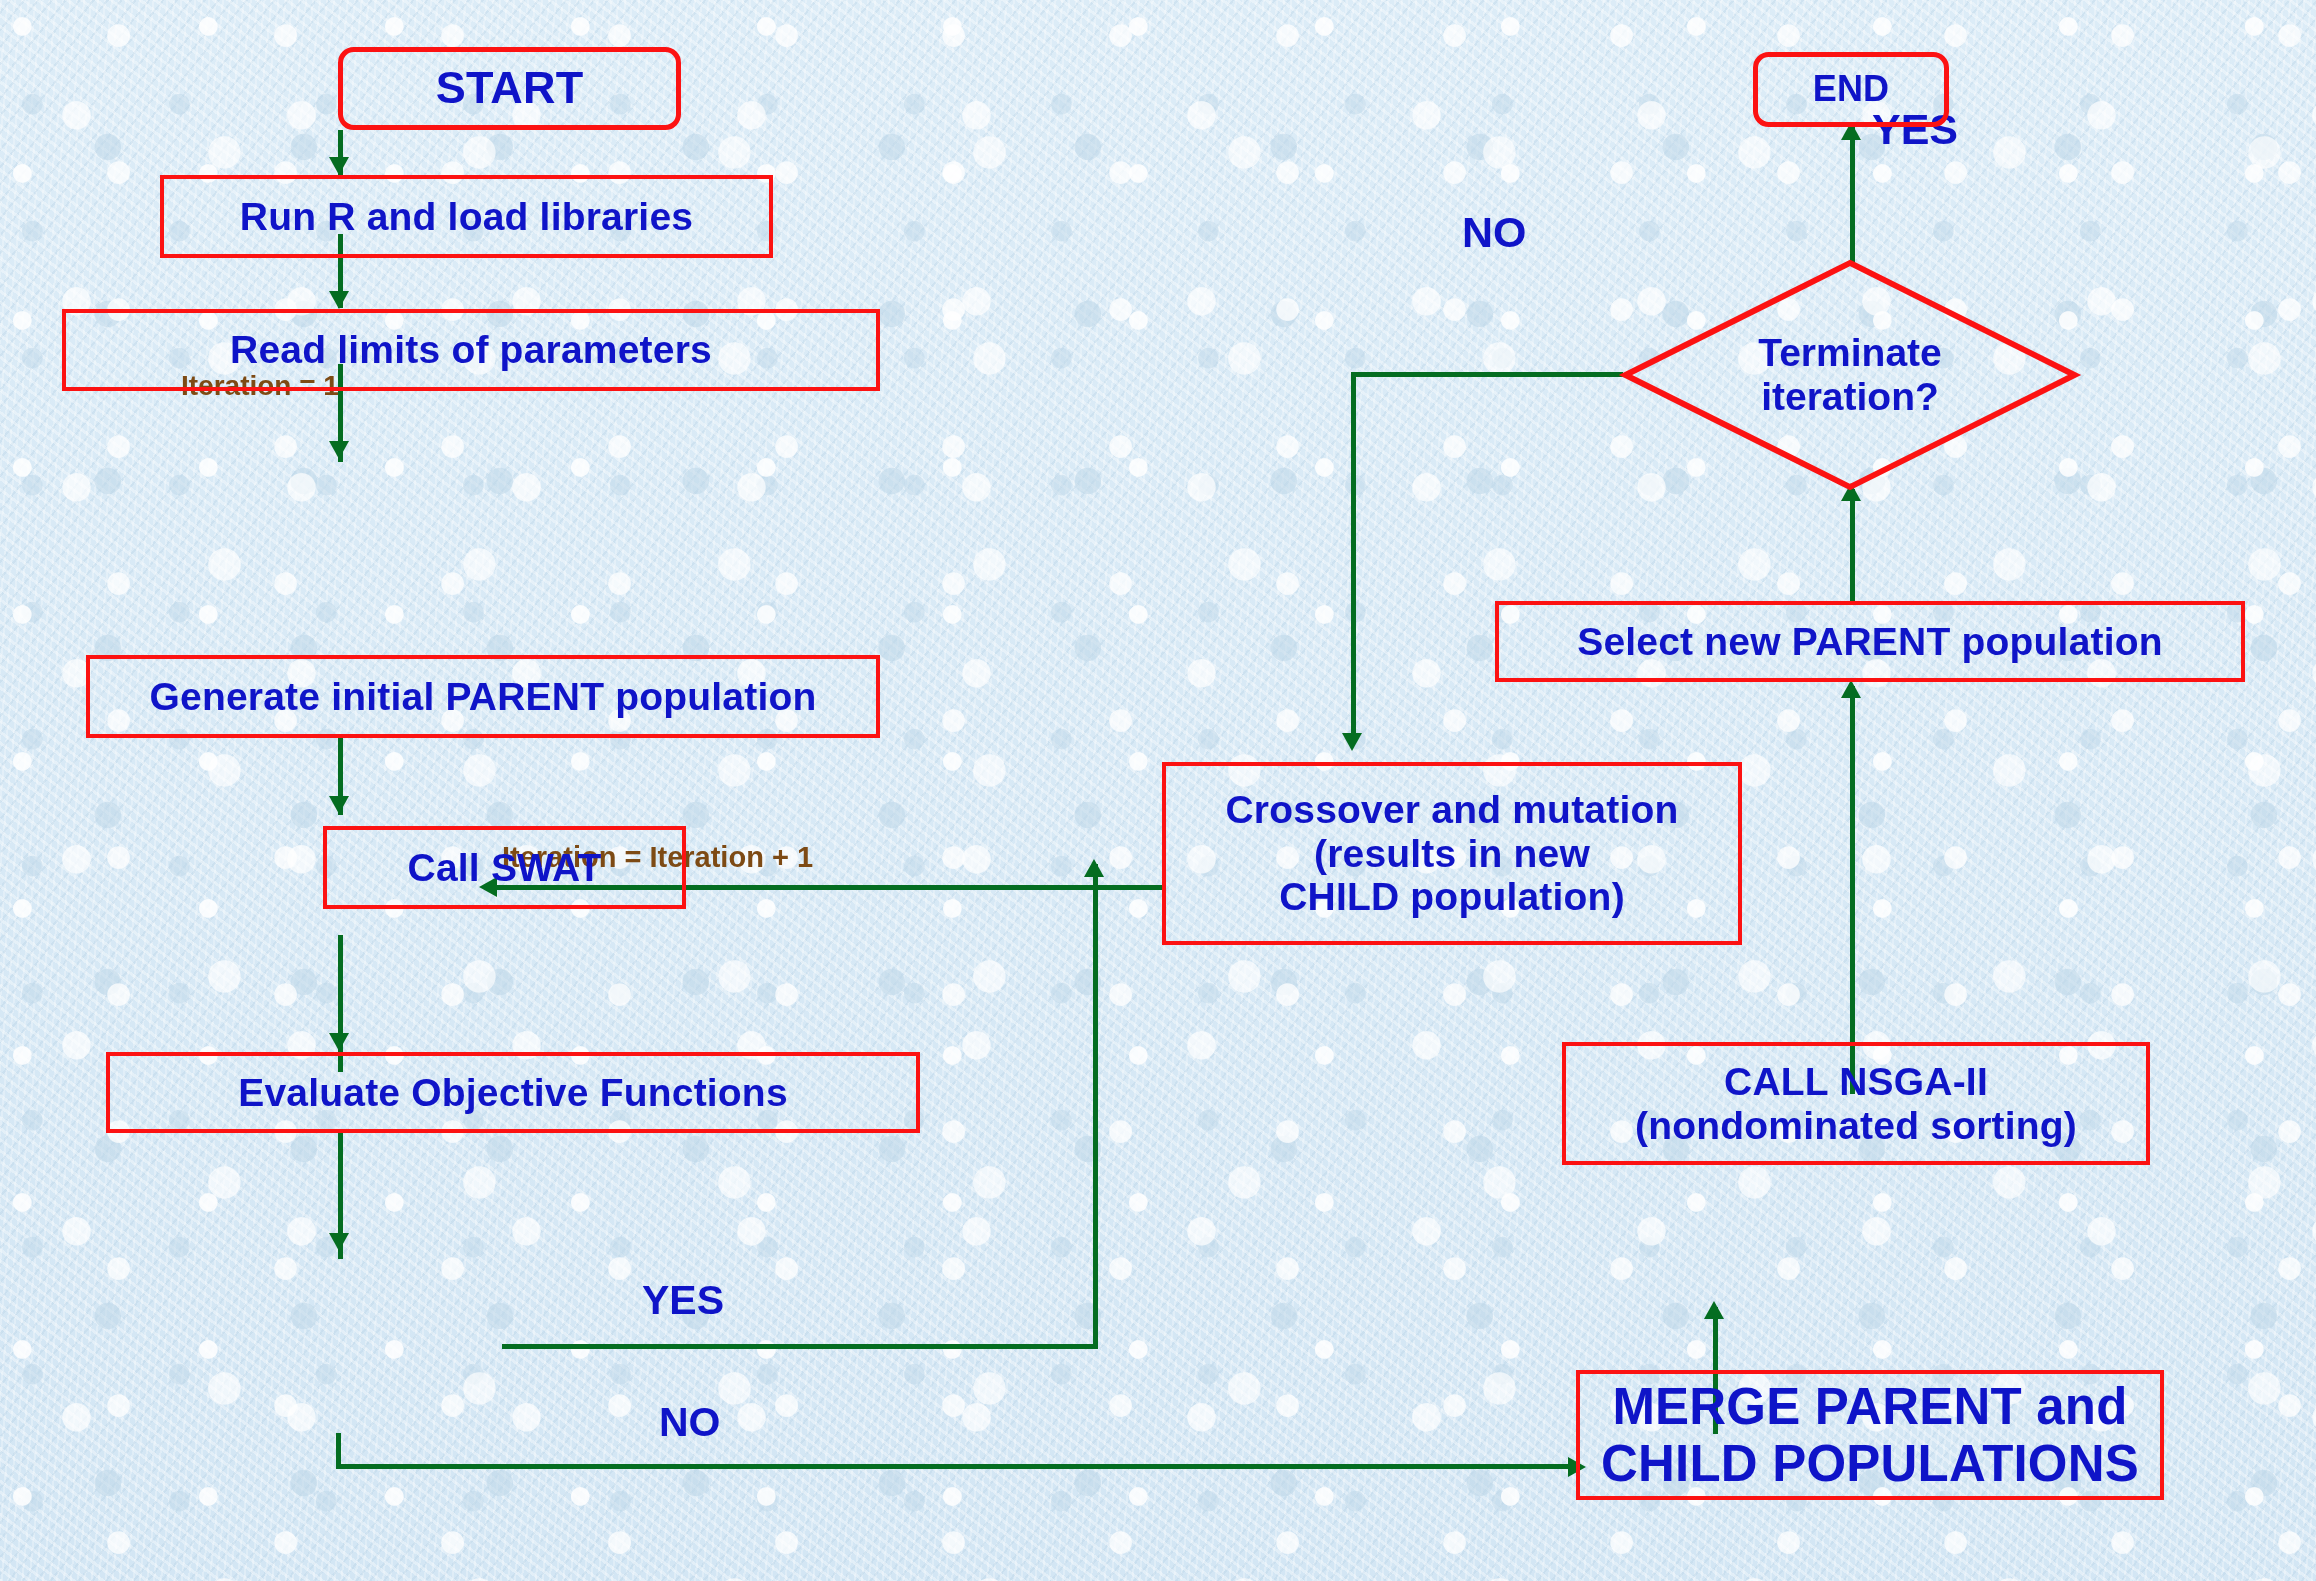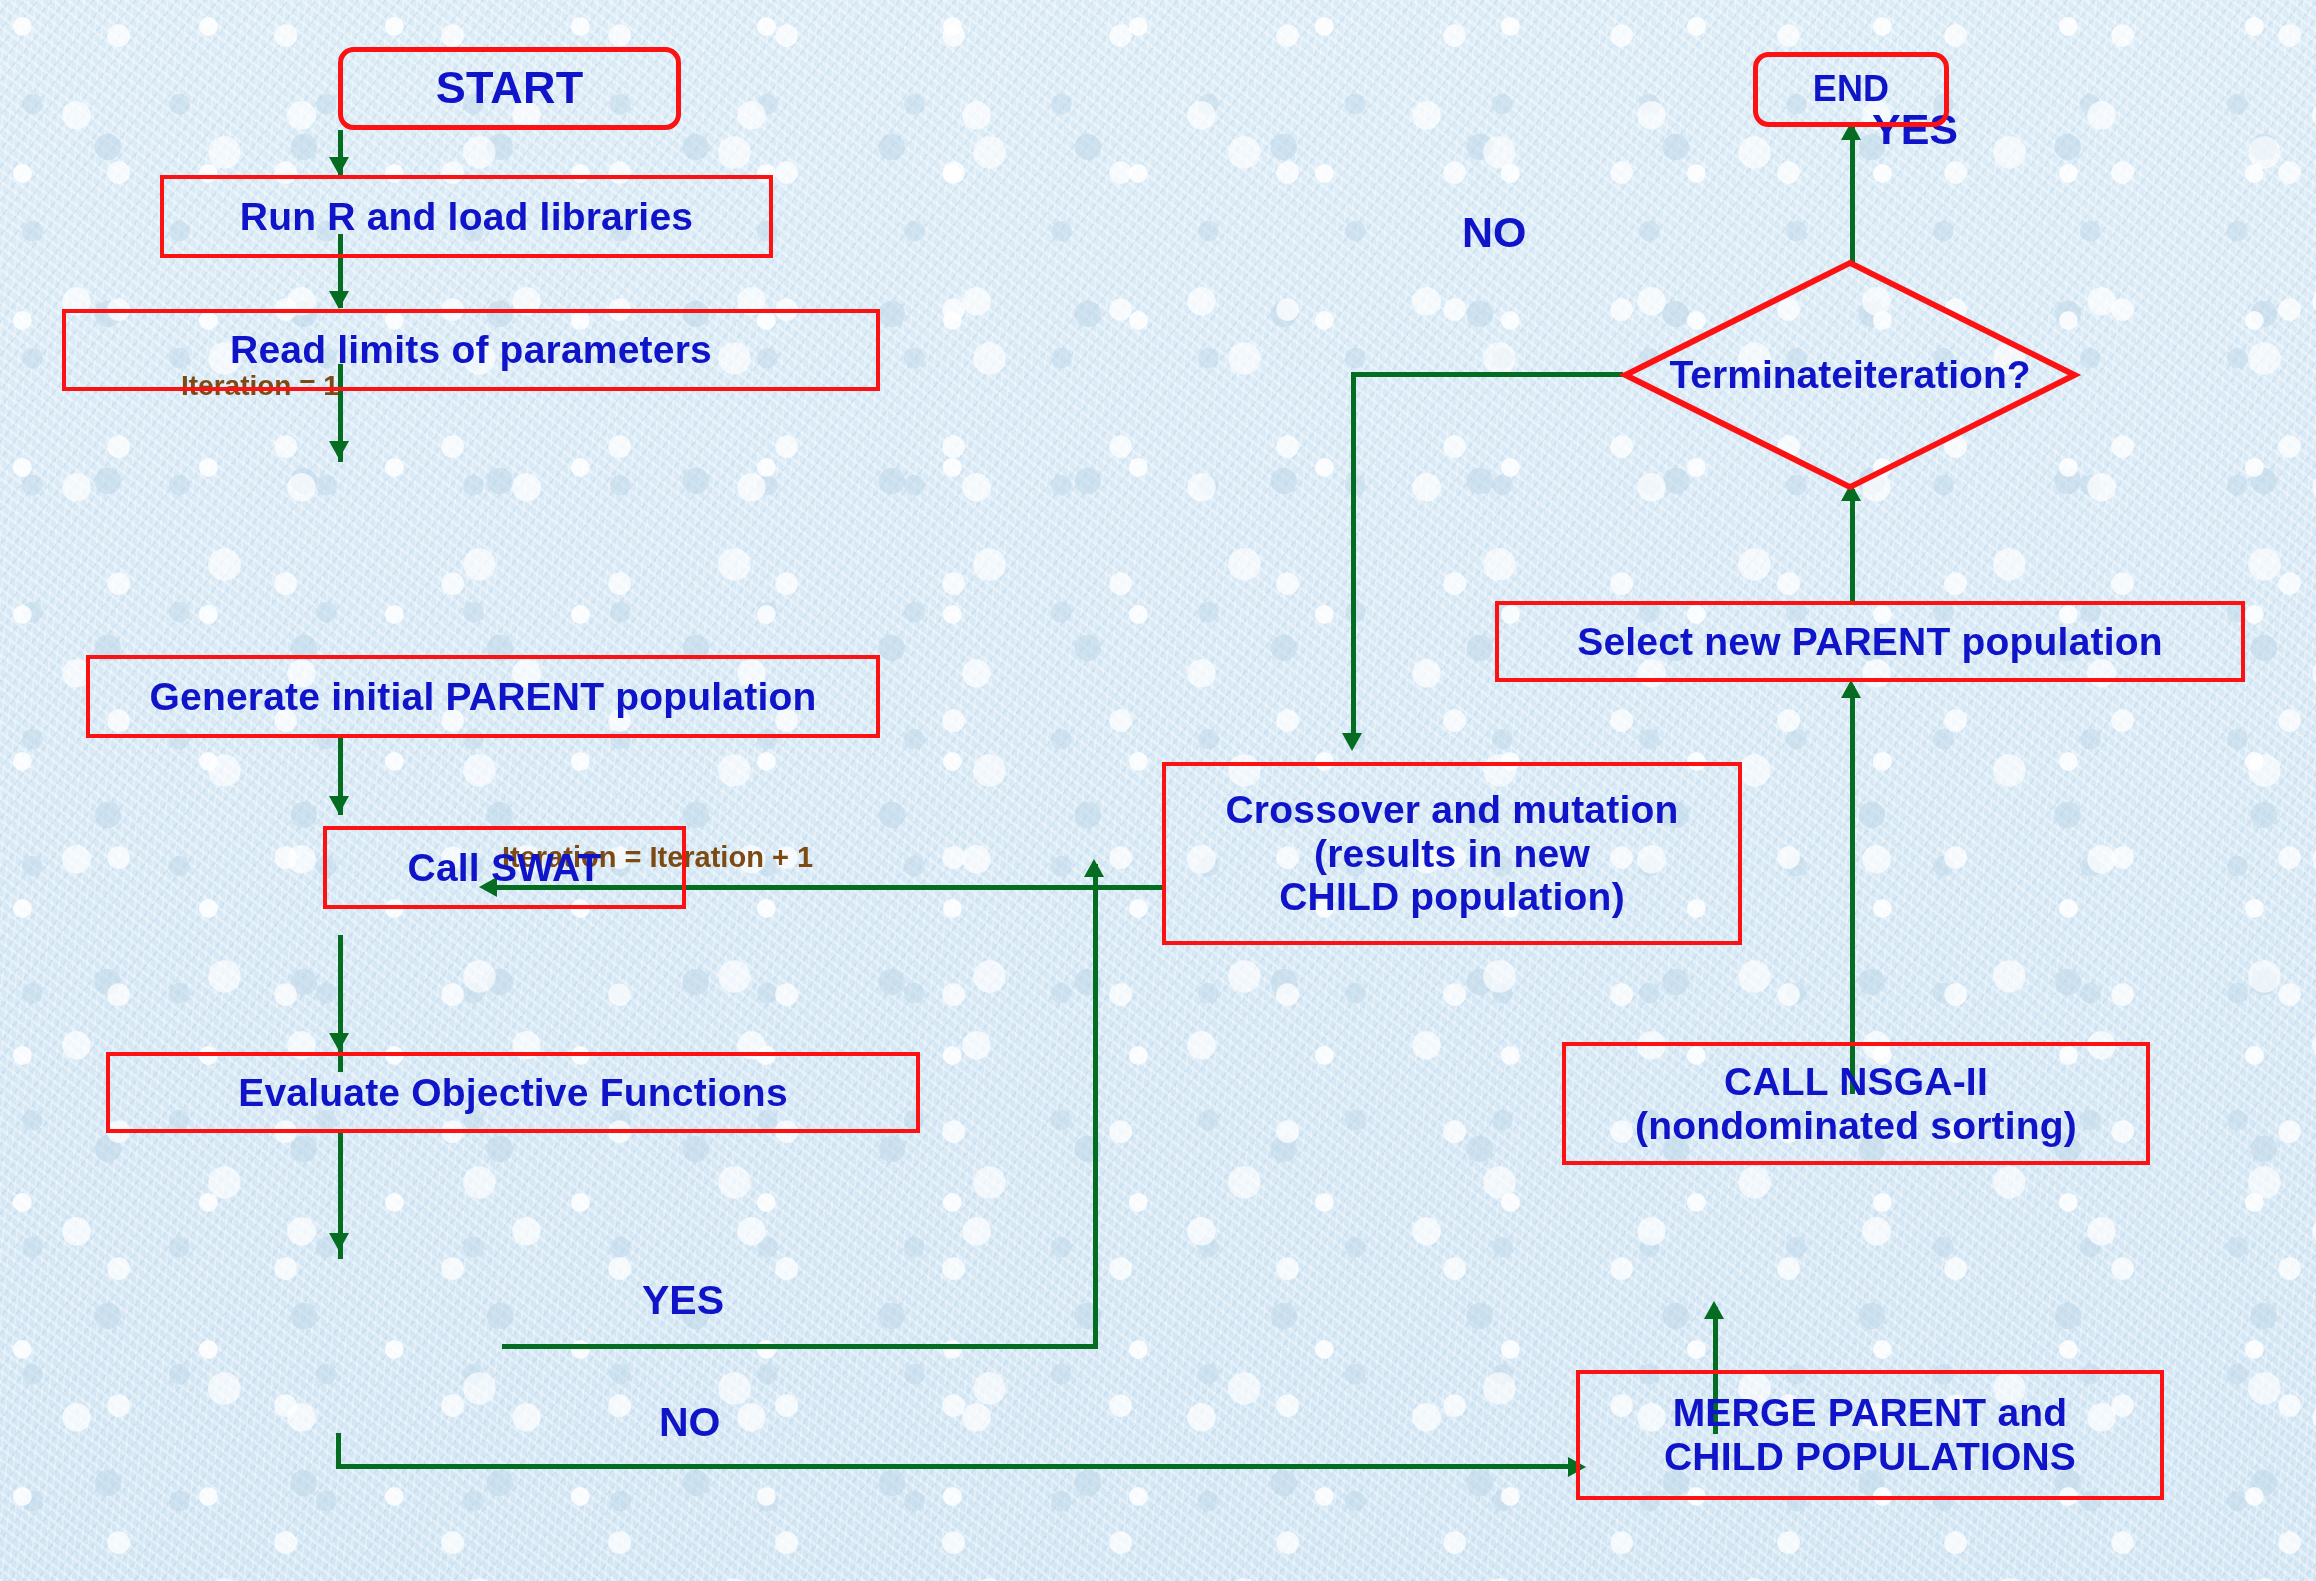--- a/index.html
+++ b/index.html
@@ -145,21 +145,21 @@
 
   <div class="node proc" style="left:323px;top:826px;width:363px;height:83px;font-size:39px;">
     <span>Call SWAT</span>
   </div>
 
   <div class="node proc" style="left:106px;top:1052px;width:814px;height:81px;font-size:39px;">
     <span>Evaluate Objective Functions</span>
   </div>
 
 
-  <div class="node proc" style="left:1576px;top:1370px;width:588px;height:130px;font-size:39px;flex-direction:column;">
+  <div class="node proc" style="left:1576px;top:1370px;width:588px;height:130px;font-size:51px;flex-direction:column;">
     <span>MERGE PARENT and</span>
     <span>CHILD POPULATIONS</span>
   </div>
 
   <div class="node proc" style="left:1562px;top:1042px;width:588px;height:123px;font-size:39px;flex-direction:column;">
     <span>CALL NSGA-II</span>
     <span>(nondominated sorting)</span>
   </div>
 
   <div class="node proc" style="left:1495px;top:601px;width:750px;height:81px;font-size:39px;text-align:right;">
@@ -169,21 +169,21 @@
   <div class="node proc" style="left:1162px;top:762px;width:580px;height:183px;font-size:39px;flex-direction:column;justify-content:center;">
     <span>Crossover and mutation</span>
     <span>(results in new</span>
     <span>CHILD population)</span>
   </div>
 
   <div class="diamond-wrap" style="left:1622px;top:260px;width:456px;height:230px;">
     <svg width="456" height="230" viewBox="0 0 465 235" aria-hidden="true">
       <polygon points="232.5,3 462,117.5 232.5,232 3,117.5" fill="none" stroke="#fc1212" stroke-width="6"></polygon>
     </svg>
-    <div class="diamond-label" style="font-size:39px;flex-direction:row;">
+    <div class="diamond-label" style="font-size:39px;flex-direction:column;">
       <span>Terminate</span>
       <span>iteration?</span>
     </div>
   </div>
 
   <div class="node term" style="left:1753px;top:52px;width:196px;height:75px;font-size:36px;">
     <span>END</span>
   </div>
 
 </div>

